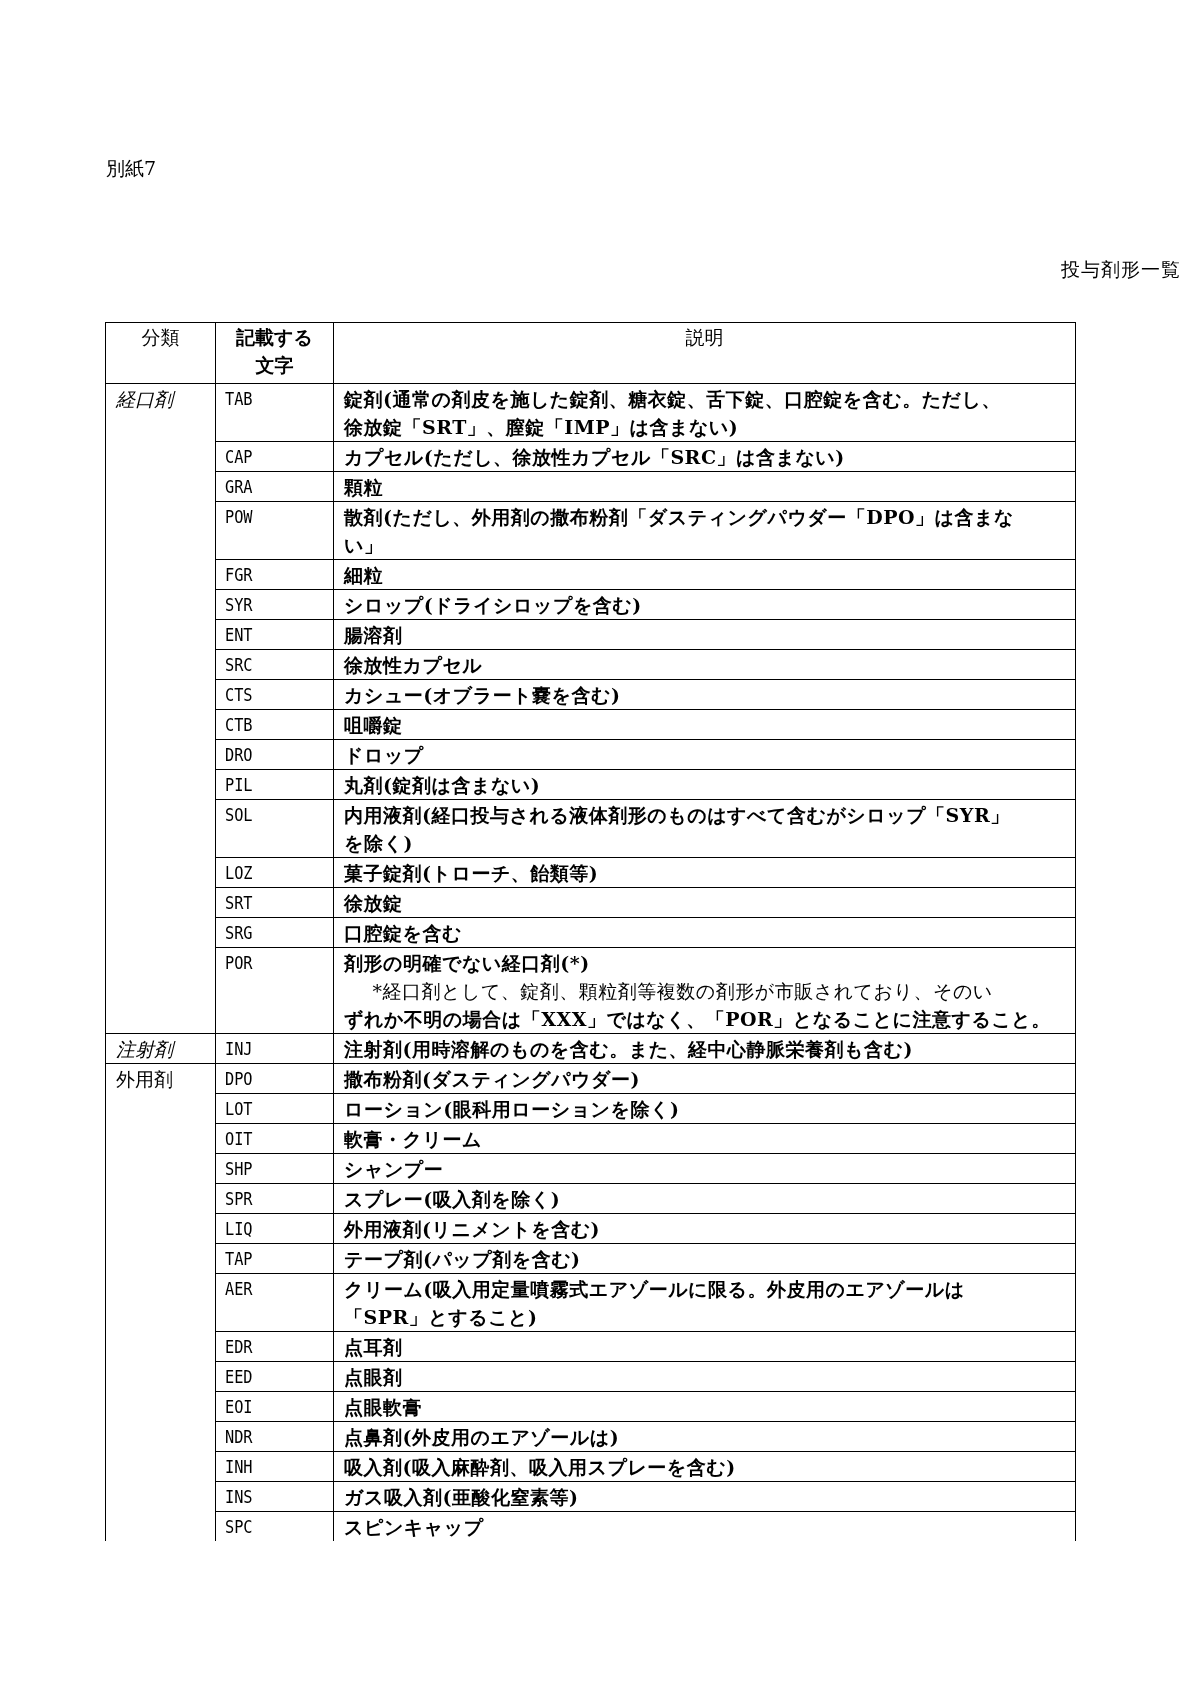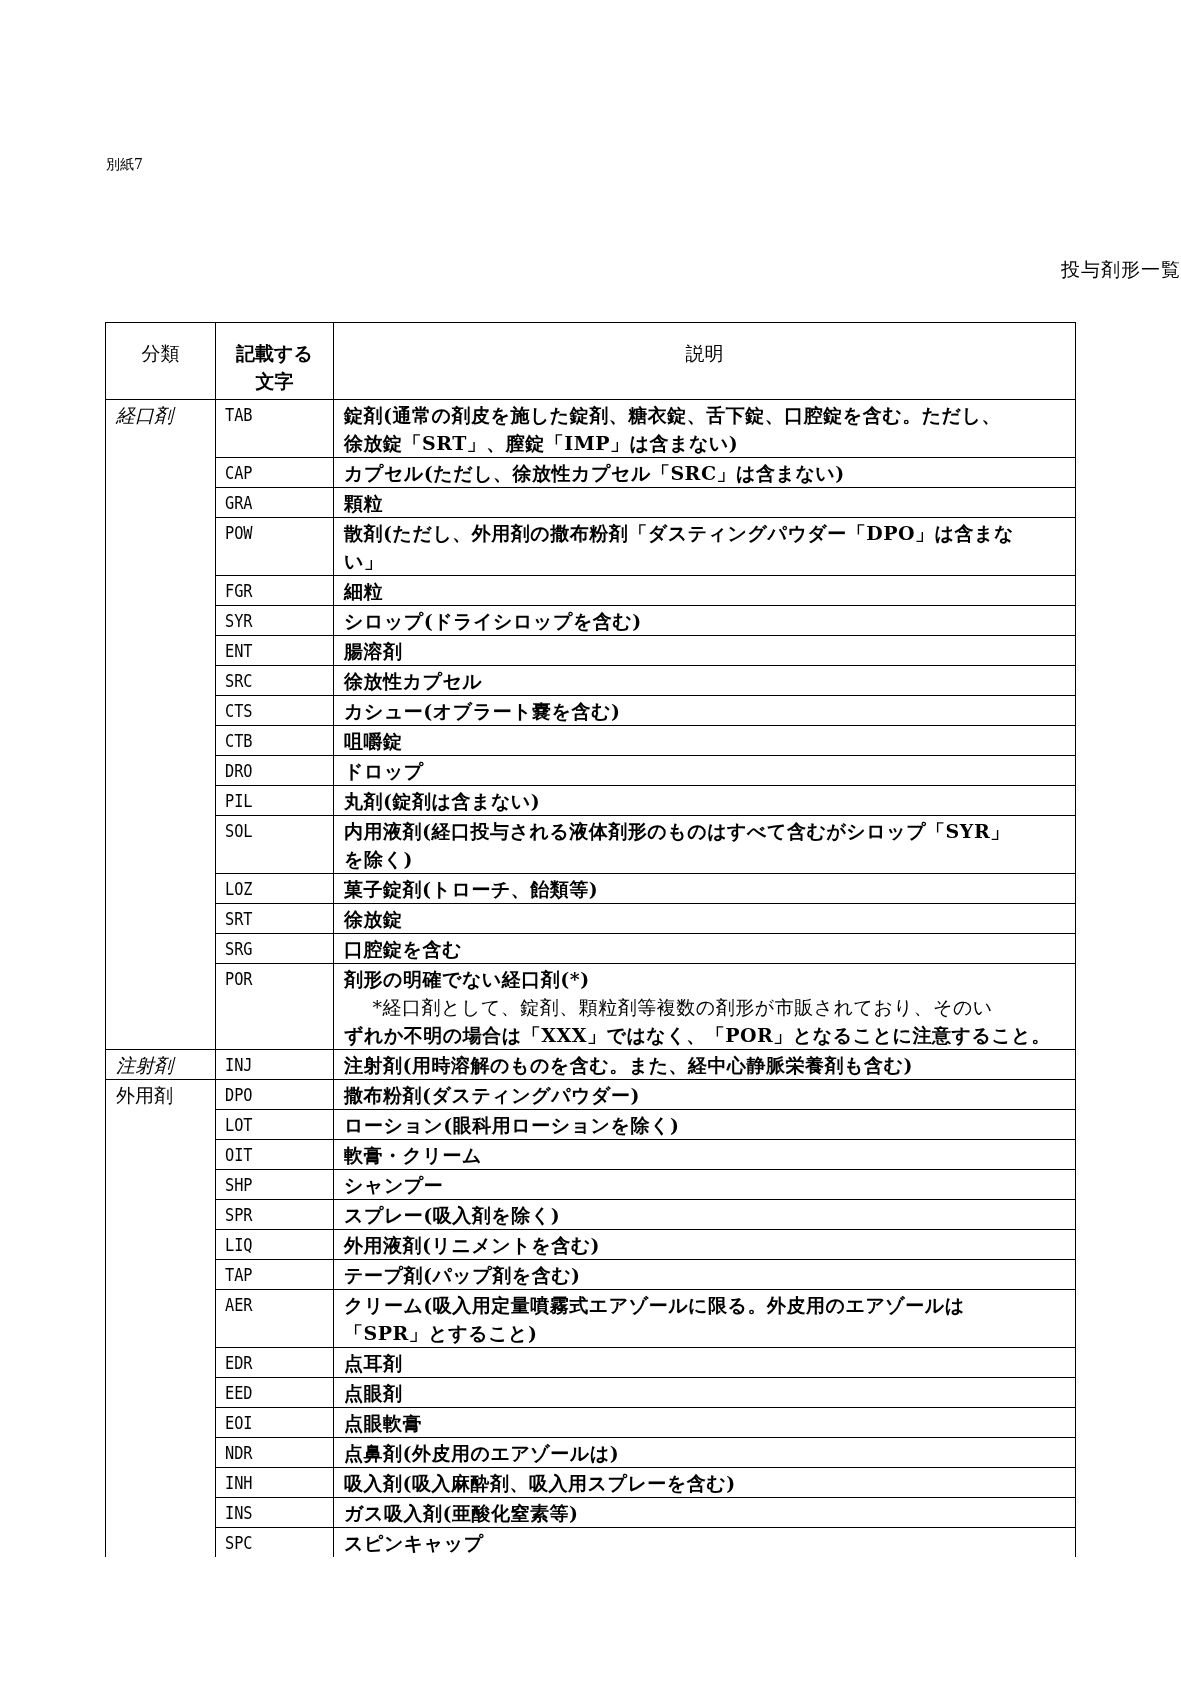--- a/index.html
+++ b/index.html
@@ -12,21 +12,21 @@
       height: 1695px;
       position: relative;
       overflow: hidden;
       font-family: "DejaVu Serif", "Liberation Serif", serif;
       color: #000000;
     }
     .page-label {
       position: absolute;
       left: 106px;
       top: 156px;
-      font-size: 14px;
+      font-size: 19px;
       letter-spacing: 0px;
     }
     .page-title {
       position: absolute;
       left: 0;
       width: 1181px;
       top: 257px;
       text-align: right;
       font-size: 19px;
       letter-spacing: 1px;
@@ -49,21 +49,21 @@
     table.dosage th,
     table.dosage td {
       border: 1.5px solid #000;
       vertical-align: top;
       padding: 1px 10px 0 10px;
       font-weight: normal;
       text-align: left;
     }
     table.dosage th {
       text-align: center;
-      padding-top: 16px;
+      padding-top: 0;
       padding-bottom: 0;
       height: 60px;
     }
     table.dosage td.cat {
       border-bottom: none;
     }
     table.dosage td.cat.closed {
       border-bottom: 1.5px solid #000;
       font-style: italic;
     }

